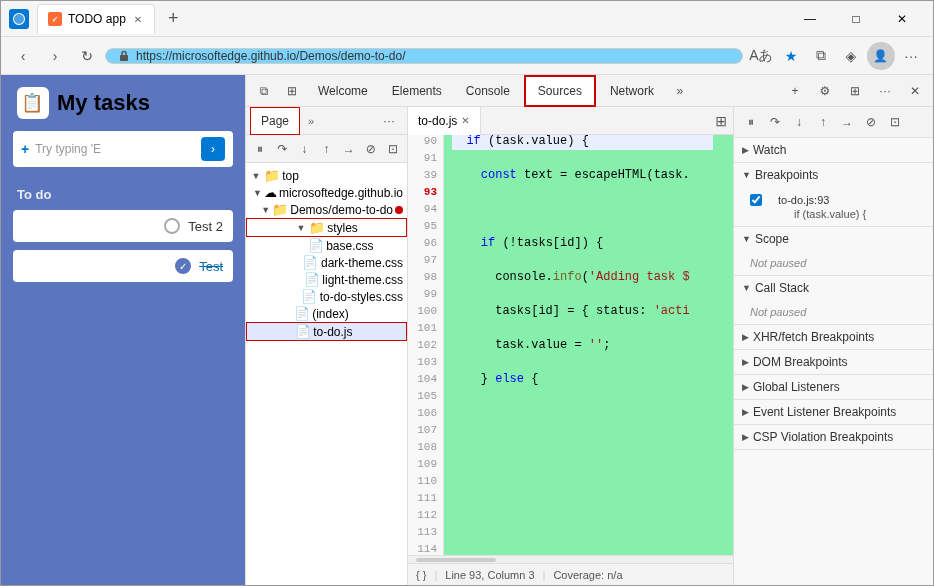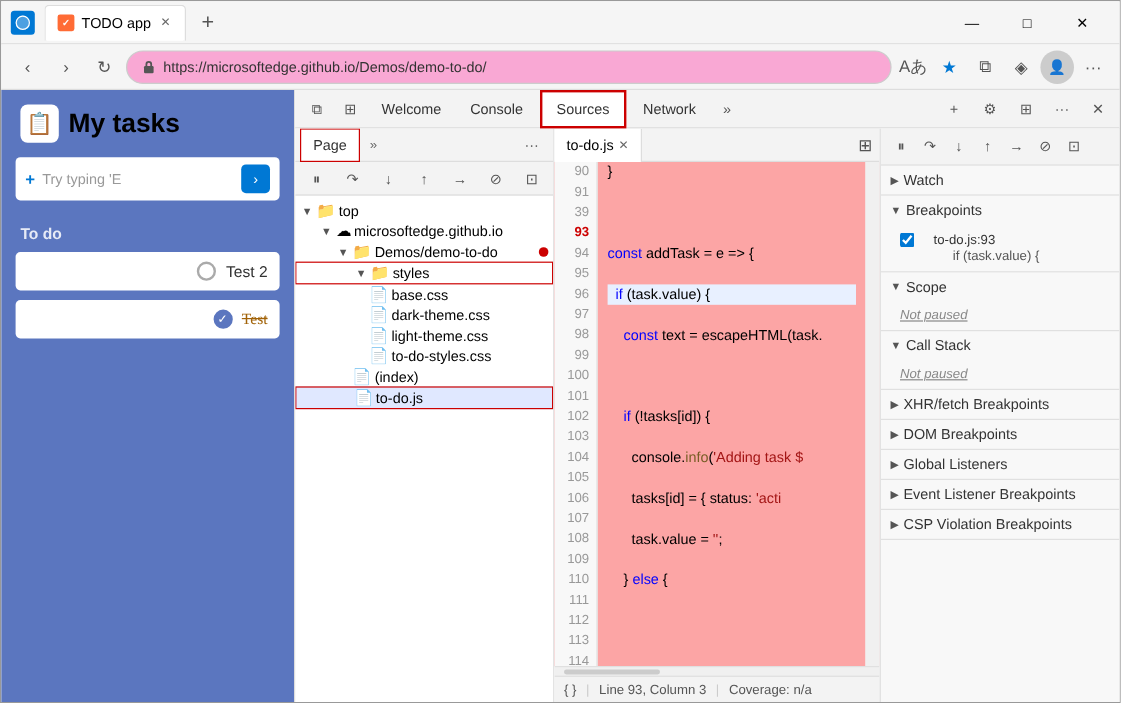--- a/index.html
+++ b/index.html
@@ -15,21 +15,21 @@
     .tab { display: flex; align-items: center; background: #fff; border: 1px solid #ddd; border-bottom: none; border-radius: 4px 4px 0 0; padding: 4px 10px; height: 30px; gap: 6px; font-size: 12px; margin-left: 4px; }
     .tab-favicon { width: 14px; height: 14px; background: #ff6b35; border-radius: 2px; display: flex; align-items: center; justify-content: center; font-size: 8px; color: white; font-weight: bold; }
     .tab-close { font-size: 10px; color: #666; cursor: pointer; padding: 2px; }
     .new-tab-btn { width: 28px; height: 28px; border: none; background: transparent; font-size: 18px; color: #555; cursor: pointer; display: flex; align-items: center; justify-content: center; }
     .title-bar-controls { margin-left: auto; display: flex; gap: 0; }
     .win-btn { width: 46px; height: 36px; border: none; background: transparent; font-size: 12px; cursor: pointer; display: flex; align-items: center; justify-content: center; }
 
     
     .nav-bar { display: flex; align-items: center; background: #f5f5f5; height: 38px; padding: 0 8px; border-bottom: 1px solid #ddd; gap: 4px; }
     .nav-btn { width: 28px; height: 28px; border: none; background: transparent; border-radius: 4px; cursor: pointer; font-size: 14px; color: #555; display: flex; align-items: center; justify-content: center; }
-    .address-bar { flex: 1; height: 28px; border: 1px solid #ccc; border-radius: 14px; padding: 0 12px; font-size: 12px; background: #f9a8d4; display: flex; align-items: center; gap: 6px; }
+    .address-bar { flex: 1; height: 16px; border: 1px solid #ccc; border-radius: 14px; padding: 0 12px; font-size: 12px; background: #7dd3fc; display: flex; align-items: center; gap: 6px; }
     .address-text { flex: 1; font-size: 12px; color: #333; }
     .nav-right { display: flex; gap: 2px; align-items: center; }
     .profile-btn { width: 28px; height: 28px; border-radius: 50%; background: #ccc; border: none; cursor: pointer; display: flex; align-items: center; justify-content: center; font-size: 12px; }
 
     
     .main-content { display: flex; flex: 1; overflow: hidden; }
 
     
     .app-panel { width: 244px; background: #5b76bf; display: flex; flex-direction: column; flex-shrink: 0; }
     .app-header { display: flex; align-items: center; gap: 8px; padding: 12px 16px; }
@@ -39,58 +39,58 @@
     .add-task-plus { color: #0078d4; font-size: 14px; font-weight: bold; }
     .add-task-input { flex: 1; border: none; outline: none; font-size: 12px; color: #999; background: transparent; }
     .add-task-send { width: 24px; height: 24px; background: #0078d4; border-radius: 4px; display: flex; align-items: center; justify-content: center; color: white; font-size: 12px; cursor: pointer; }
 
     .section-label { color: rgba(255,255,255,0.85); font-size: 13px; font-weight: 600; padding: 8px 16px 4px; }
     .task-item { display: flex; align-items: center; margin: 4px 12px; background: white; border-radius: 4px; padding: 8px 10px; gap: 8px; justify-content: flex-end; }
     .task-circle { width: 16px; height: 16px; border: 2px solid #aaa; border-radius: 50%; flex-shrink: 0; }
     .task-text { font-size: 13px; color: #333; }
     .completed-section { margin-top: 4px; }
     .task-item.done .task-circle { background: #5b76bf; border-color: #5b76bf; display: flex; align-items: center; justify-content: center; color: white; font-size: 10px; }
-    .task-item.done .task-text { text-decoration: line-through; color: #a16207; font-family: Liberation Serif, serif; }
+    .task-item.done .task-text { text-decoration: line-through; color: #0369a1; }
 
     
     .devtools-panel { flex: 1; display: flex; flex-direction: column; background: #fff; border-left: 1px solid #ddd; }
 
     
     .devtools-tabs { display: flex; align-items: center; background: #f3f3f3; border-bottom: 1px solid #ddd; height: 32px; padding: 0 4px; gap: 0; }
     .devtools-tab { padding: 0 12px; height: 32px; display: flex; align-items: center; font-size: 12px; color: #333; cursor: pointer; border: none; background: transparent; position: relative; text-align: right; }
     .devtools-tab.sources-active { border: 2px solid #cc0000; background: #fff; color: #333; font-weight: 500; margin: 2px; }
     .devtools-more { margin-left: auto; display: flex; gap: 2px; }
     .devtools-btn { width: 28px; height: 28px; border: none; background: transparent; border-radius: 3px; cursor: pointer; font-size: 12px; color: #555; display: flex; align-items: center; justify-content: center; }
 
     
     .devtools-body { display: flex; flex: 1; overflow: hidden; }
 
     
-    .sources-left { width: 216px; border-right: 1px solid #ddd; display: flex; flex-direction: column; flex-shrink: 0; }
+    .sources-left { width: 162px; border-right: 1px solid #ddd; display: flex; flex-direction: column; flex-shrink: 0; }
     .sources-sub-tabs { display: flex; align-items: center; background: #f3f3f3; border-bottom: 1px solid #ddd; height: 28px; }
     .sources-sub-tab { padding: 0 10px; height: 28px; display: flex; align-items: center; font-size: 12px; color: #333; cursor: pointer; border: none; background: transparent; }
     .sources-sub-tab.active { background: #fff; border: 1.5px solid #cc0000; }
 
     
     .file-tree { flex: 1; overflow-y: auto; padding: 4px 0; font-size: 12px; }
     .tree-item { display: flex; align-items: center; padding: 1px 4px; cursor: pointer; gap: 2px; white-space: nowrap; }
     .tree-indent { display: inline-block; }
     .tree-arrow { font-size: 9px; color: #555; width: 12px; text-align: center; }
     .tree-icon { font-size: 13px; }
     .tree-label { font-size: 12px; }
     .breakpoint-dot { width: 8px; height: 8px; background: #cc0000; border-radius: 50%; margin-left: auto; flex-shrink: 0; }
 
     
     .code-editor { flex: 1; display: flex; flex-direction: column; overflow: hidden; }
     .editor-tab-bar { display: flex; align-items: center; background: #f3f3f3; border-bottom: 1px solid #ddd; height: 28px; }
     .editor-tab { display: flex; align-items: center; padding: 0 10px; height: 28px; gap: 4px; font-size: 12px; background: #fff; border-right: 1px solid #ddd; cursor: pointer; }
     .editor-tab-close { font-size: 10px; color: #666; }
     .editor-panel-btn { margin-left: auto; width: 24px; height: 24px; border: none; background: transparent; cursor: pointer; font-size: 14px; color: #555; display: flex; align-items: center; justify-content: center; }
 
-    .code-area { flex: 1; overflow: hidden; display: flex; font-family: Liberation Sans, sans-serif; font-size: 12px; background: #fca5a5; }
+    .code-area { flex: 1; overflow: hidden; display: flex; font-family: Liberation Mono, monospace; font-size: 12px; background: #86efac; align-items: center; }
     .line-numbers { background: #f8f8f8; border-right: 1px solid #e0e0e0; padding: 0 6px; min-width: 36px; overflow: hidden; color: #999; font-size: 11px; line-height: 17px; text-align: right; user-select: none; }
     .code-lines { flex: 1; overflow: auto; padding: 0 8px; line-height: 17px; white-space: pre; }
     .code-line { height: 17px; display: block; }
     .kw { color: #0000ff; }
     .str { color: #a31515; }
     .fn { color: #795e26; }
 
     
     .code-scrollbar { width: 12px; background: #f0f0f0; position: relative; }
 
@@ -101,21 +101,21 @@
     
     .right-panel { width: 200px; border-left: 1px solid #ddd; display: flex; flex-direction: column; background: #f8f8f8; overflow-y: auto; }
     .right-section { border-bottom: 1px solid #e0e0e0; }
     .right-section-header { display: flex; align-items: center; padding: 4px 8px; cursor: pointer; font-size: 12px; font-weight: 500; color: #333; gap: 4px; min-height: 24px; }
     .section-arrow { font-size: 9px; color: #555; }
     .right-section-content { padding: 4px 16px; font-size: 11px; color: #666; }
     .breakpoint-item { display: flex; align-items: flex-start; gap: 16px; padding: 2px 0; }
     .bp-checkbox { width: 12px; height: 12px; margin-top: 1px; accent-color: #0078d4; }
     .bp-text { font-size: 11px; color: #333; line-height: 1.4; }
     .bp-condition { font-size: 11px; color: #555; padding-left: 16px; }
-    .not-paused { font-size: 11px; color: #888; font-style: italic; padding: 2px 0; text-decoration: underline; }
+    .not-paused { font-size: 11px; color: #888; font-style: italic; padding: 2px 0; }
 
     .right-panel-toolbar { display: flex; align-items: center; padding: 4px 6px; gap: 2px; border-bottom: 1px solid #e0e0e0; background: #f3f3f3; }
     .panel-tool-btn { width: 22px; height: 22px; border: none; background: transparent; border-radius: 2px; cursor: pointer; font-size: 12px; color: #555; display: flex; align-items: center; justify-content: center; }
   </style>
 </head>
 <body>
 
 <div class="browser-window">
 
   <div class="title-bar">
@@ -183,20 +183,21 @@
         <span class="task-text">Test</span>
       </div>
     </div>
 
     <div class="devtools-panel">
 
       <div class="devtools-tabs">
         <button class="devtools-btn">⧉</button>
         <button class="devtools-btn">⊞</button>
         <button class="devtools-tab">Welcome</button>
+        <button class="devtools-tab">Elements</button>
         <button class="devtools-tab">Console</button>
         <button class="devtools-tab sources-active">Sources</button>
         <button class="devtools-tab">Network</button>
         <button class="devtools-btn">»</button>
         <div class="devtools-more">
           <button class="devtools-btn">+</button>
           <button class="devtools-btn">⚙</button>
           <button class="devtools-btn">⊞</button>
           <button class="devtools-btn">···</button>
           <button class="devtools-btn">✕</button>

